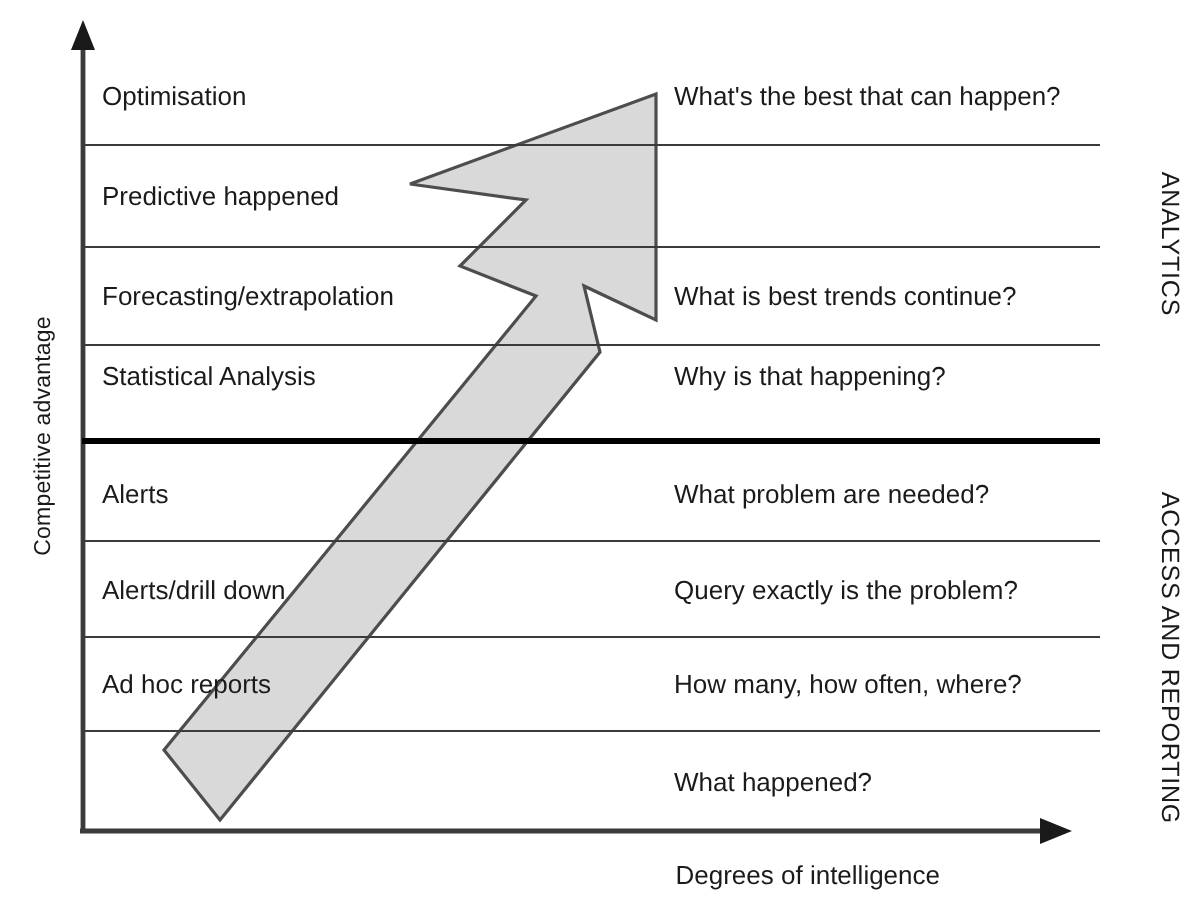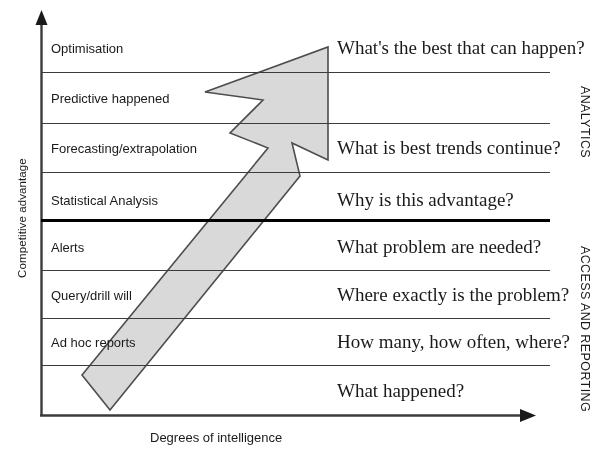--- a/index.html
+++ b/index.html
@@ -39,21 +39,21 @@
     font-size: 11.5px;
     letter-spacing: .1px;
     transform: rotate(-90deg);
     white-space: nowrap;
   }
   .x-axis-title {
     position: absolute;
     left: 150px;
     top: 430px;
     width: 320px;
-    text-align: left;
+    text-align: right;
     font-size: 13px;
     white-space: nowrap;
   }
 
   
   .row {
     position: absolute;
     left: 41px;
     width: 509px;
     display: block;
@@ -65,24 +65,23 @@
     transform: translateY(-50%);
     font-size: 13px;
     white-space: nowrap;
     z-index: 3;
   }
   .row-question {
     position: absolute;
     left: 296px;
     top: 50%;
     transform: translateY(-50%);
-    font-size: 19px;
+    font-size: 13px;
     white-space: nowrap;
     z-index: 3;
-    font-family: Liberation Serif, serif;
   }
 
   
   .divider {
     position: absolute;
     left: 41px;
     width: 509px;
     height: 1px;
     background: #3b3b3b;
     z-index: 2;
@@ -154,35 +153,35 @@
     <span class="row-label">Predictive happened</span>
   </div>
   <div class="divider" style="top:123px;"></div>
 
   <div class="row" style="top:124px;height:48px;text-align:right;">
     <span class="row-label">Forecasting/extrapolation</span>
     <span class="row-question">What is best trends continue?</span>
   </div>
   <div class="divider" style="top:172px;"></div>
 
-  <div class="row" style="top:176px;height:47px;">
+  <div class="row" style="top:164px;height:47px;">
     <span class="row-label">Statistical Analysis</span>
-    <span class="row-question">Why is this advantage?</span>
+    <span class="row-question">Why is that happening?</span>
   </div>
   <div class="divider thick" style="top:219px;"></div>
 
   <div class="row" style="top:223px;height:47px;">
     <span class="row-label">Alerts</span>
     <span class="row-question">What problem are needed?</span>
   </div>
   <div class="divider" style="top:270px;"></div>
 
   <div class="row" style="top:271px;height:47px;">
-    <span class="row-label">Query/drill will</span>
-    <span class="row-question">Where exactly is the problem?</span>
+    <span class="row-label">Alerts/drill down</span>
+    <span class="row-question">Query exactly is the problem?</span>
   </div>
   <div class="divider" style="top:318px;"></div>
 
   <div class="row" style="top:319px;height:46px;">
     <span class="row-label">Ad hoc reports</span>
     <span class="row-question">How many, how often, where?</span>
   </div>
   <div class="divider" style="top:365px;"></div>
 
   <div class="row" style="top:366px;height:49px;">

